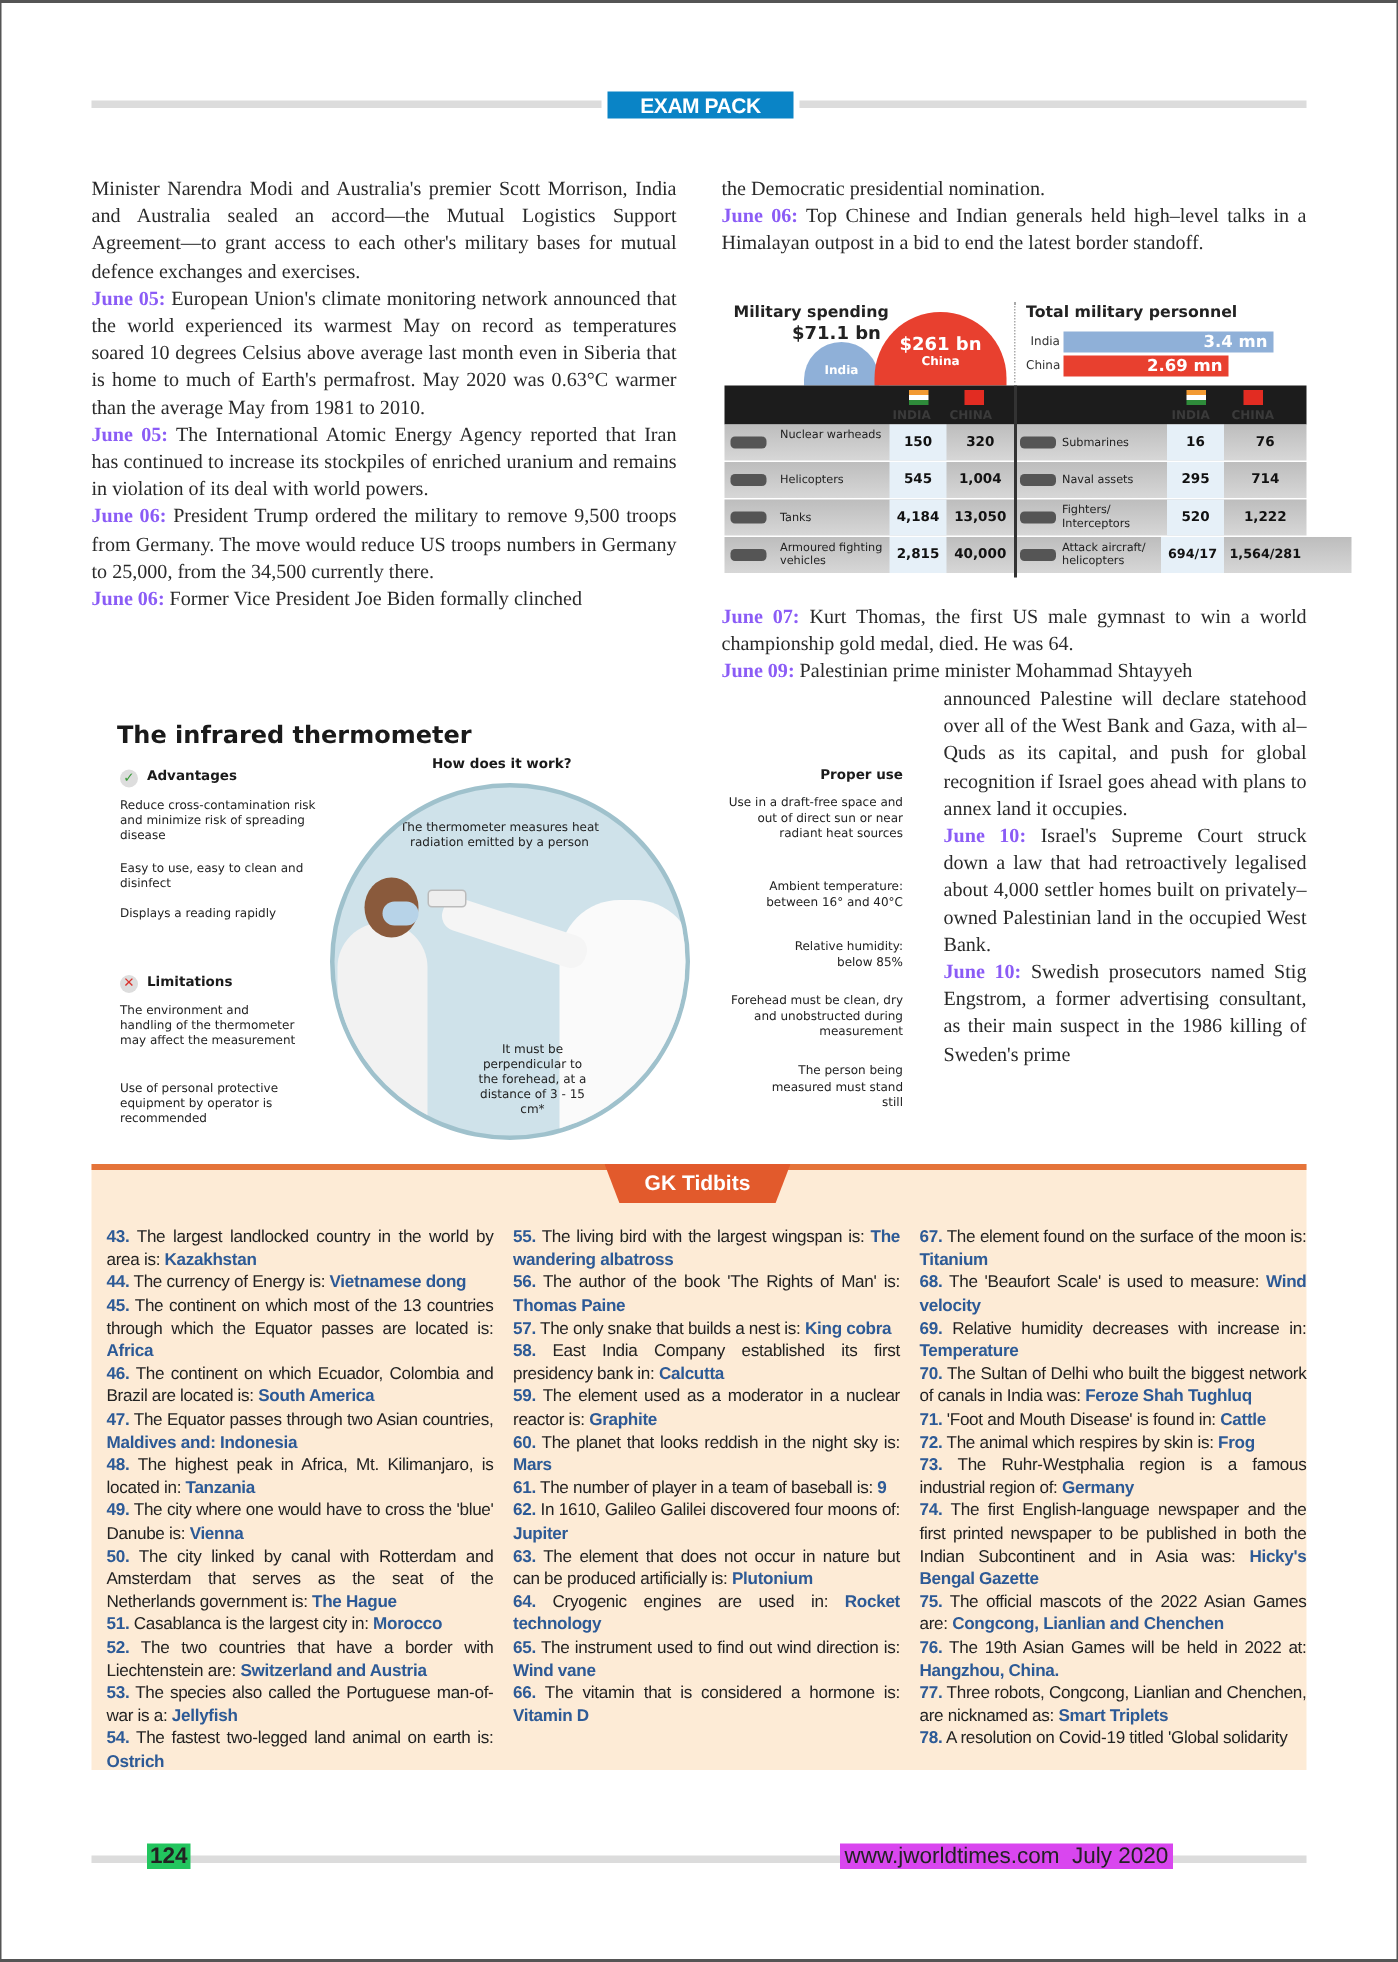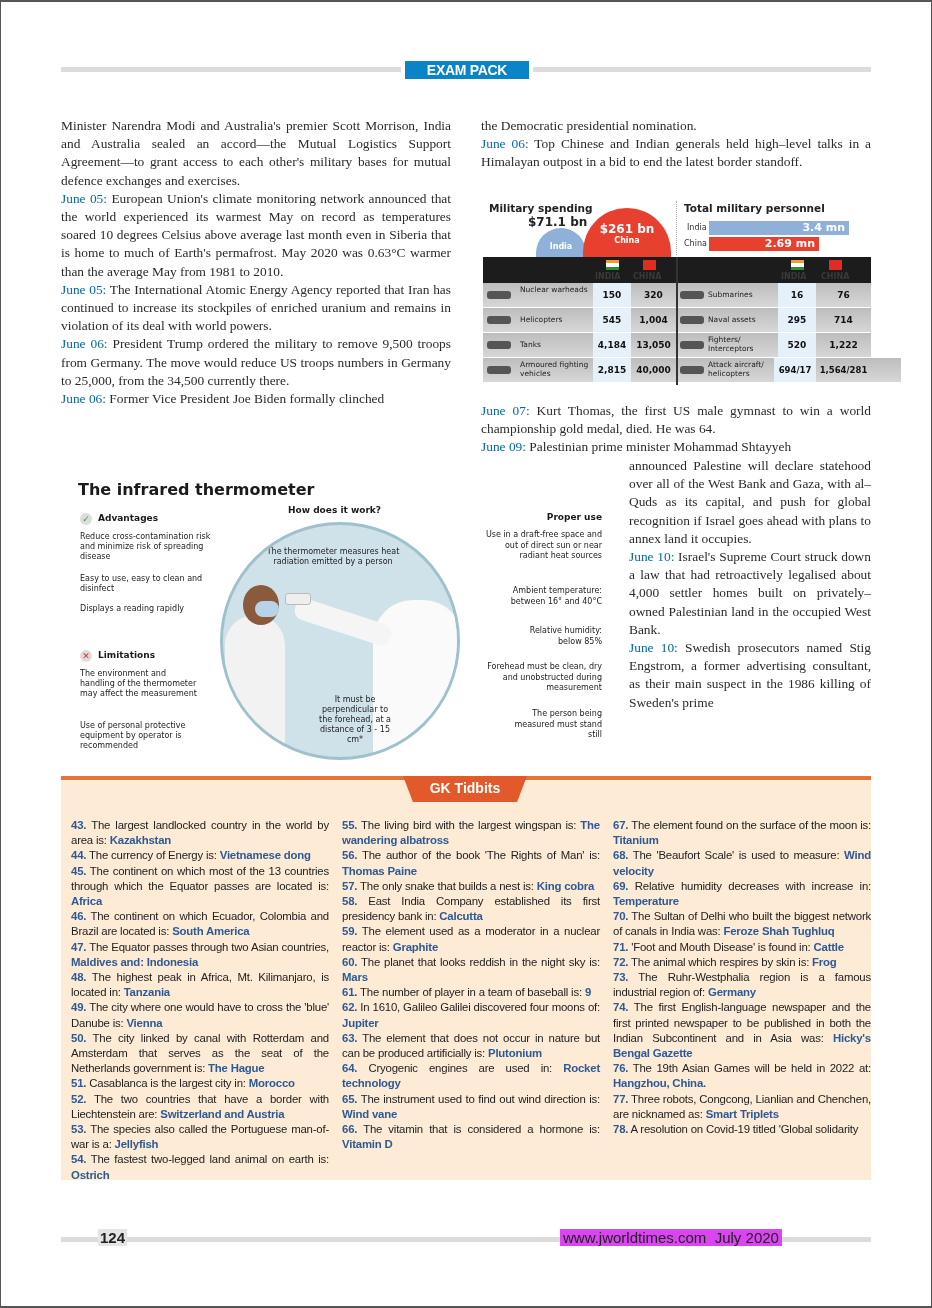--- a/index.html
+++ b/index.html
@@ -7,21 +7,21 @@
   body { position: relative; font-family: "DejaVu Serif", serif; color: #222; }
   .page-frame { position: absolute; left: 0; top: 0; width: 932px; height: 1308px; border: 1px solid #555; border-top-width: 2px; border-bottom-width: 2px; }
 
   
   .hdr-line { position: absolute; top: 67px; height: 5px; background: #dcdcdc; }
   .hdr-badge { position: absolute; left: 405px; top: 61px; width: 124px; height: 18px; background: #0a84c6; color: #fff; font-family: "Liberation Sans", sans-serif; font-weight: bold; font-size: 14px; text-align: center; line-height: 18px; letter-spacing: -0.3px; }
 
   
   .col { position: absolute; font-family: "Liberation Serif", serif; font-size: 13.4px; line-height: 18.2px; text-align: justify; color: #2a2a2a; }
   .col p { margin: 0; }
-  .date { color: #0369a1; font-weight: normal; }
+  .date { color: #8b5cf6; font-weight: bold; }
 
   
   .mil { position: absolute; left: 483px; top: 199px; width: 388px; height: 188px; background: #fff; font-family: "DejaVu Sans", sans-serif; }
   .mil-title { position: absolute; font-size: 10.5px; font-weight: bold; color: #222; }
   .india-dome { position: absolute; left: 53px; top: 29px; width: 50px; height: 29px; background: #8fb0d8; border-radius: 25px 25px 0 0; color: #fff; font-size: 8px; font-weight: bold; text-align: center; padding-top: 14px; }
   .china-dome { position: absolute; left: 100px; top: 9px; width: 88px; height: 49px; background: #e8402f; border-radius: 44px 44px 0 0; color: #fff; font-size: 8px; font-weight: bold; text-align: center; padding-top: 14px; }
   .china-dome .amt { font-size: 12px; display: block; }
   .india-amt { position: absolute; left: 45px; top: 16px; font-size: 12px; font-weight: bold; color: #222; }
   .bar-lbl { position: absolute; font-size: 8px; color: #333; }
   .bar { position: absolute; height: 14px; color: #fff; font-weight: bold; font-size: 11px; text-align: right; padding-right: 4px; line-height: 14px; }
@@ -58,21 +58,21 @@
 
   
   .gk { position: absolute; left: 61px; top: 776px; width: 810px; height: 404px; background: #fdebd6; border-top: 4px solid #e5743a; }
   .gk-tab { position: absolute; left: 342px; top: -4px; width: 124px; height: 26px; background: #e25a2c; color: #fff; font-family: "Liberation Sans", sans-serif; font-weight: bold; font-size: 14px; text-align: center; line-height: 24px; clip-path: polygon(0 0, 100% 0, 92% 100%, 8% 100%); border-radius: 0 0 10px 10px; }
   .gk-col { position: absolute; top: 38px; width: 258px; font-family: "Liberation Sans", sans-serif; font-size: 11.4px; line-height: 15.2px; color: #222; text-align: justify; letter-spacing: -0.2px; }
   .gk-col .n { color: #2d5a96; font-weight: bold; }
   .gk-col .a { color: #2d5a96; font-weight: bold; }
 
   
   .ftr-line { position: absolute; top: 1237px; height: 5px; background: #dcdcdc; }
-  .ftr-page { position: absolute; left: 98px; top: 1229px; font-family: "Liberation Sans", sans-serif; font-weight: bold; font-size: 15px; color: #222; background: #e5e5e5; padding: 0 2px; }
+  .ftr-page { position: absolute; left: 98px; top: 1229px; font-family: "Liberation Sans", sans-serif; font-weight: bold; font-size: 15px; color: #222; background: #22c55e; padding: 0 2px; }
   .ftr-site { position: absolute; left: 560px; top: 1229px; font-family: "Liberation Sans", sans-serif; font-size: 15px; color: #222; background: #d946ef; padding: 0 3px; }
 </style>
 </head>
 <body>
 
 <div class="page-frame"></div>
 
 <div class="hdr-line" style="left:61px;width:340px;"></div>
 <div class="hdr-line" style="left:533px;width:338px;"></div>
 <div class="hdr-badge">EXAM PACK</div>
@@ -239,20 +239,21 @@
     </div>
   <div class="gk-col" style="left:552px;" id="gkc3">
       <div><span class="n">67.</span><span> The element found on the surface of the moon is: </span><span class="a">Titanium</span></div>
       <div><span class="n">68.</span><span> The 'Beaufort Scale' is used to measure: </span><span class="a">Wind velocity</span></div>
       <div><span class="n">69.</span><span> Relative humidity decreases with increase in: </span><span class="a">Temperature</span></div>
       <div><span class="n">70.</span><span> The Sultan of Delhi who built the biggest network of canals in India was: </span><span class="a">Feroze Shah Tughluq</span></div>
       <div><span class="n">71.</span><span> 'Foot and Mouth Disease' is found in: </span><span class="a">Cattle</span></div>
       <div><span class="n">72.</span><span> The animal which respires by skin is: </span><span class="a">Frog</span></div>
       <div><span class="n">73.</span><span> The Ruhr-Westphalia region is a famous industrial region of: </span><span class="a">Germany</span></div>
       <div><span class="n">74.</span><span> The first English-language newspaper and the first printed newspaper to be published in both the Indian Subcontinent and in Asia was: </span><span class="a">Hicky's Bengal Gazette</span></div>
+      <div><span class="n">75.</span><span> The official mascots of the 2022 Asian Games are: </span><span class="a">Congcong, Lianlian and Chenchen</span></div>
       <div><span class="n">76.</span><span> The 19th Asian Games will be held in 2022 at: </span><span class="a">Hangzhou, China.</span></div>
       <div><span class="n">77.</span><span> Three robots, Congcong, Lianlian and Chenchen, are nicknamed as: </span><span class="a">Smart Triplets</span></div>
       <div><span class="n">78.</span><span> A resolution on Covid-19 titled 'Global solidarity</span><span class="a"></span></div>
     </div>
 </div>
 
 <div class="ftr-line" style="left:61px;width:810px;"></div>
 <div class="ftr-page">124</div>
 <div class="ftr-site" style="white-space:pre;">www.jworldtimes.com  July 2020</div>
 

